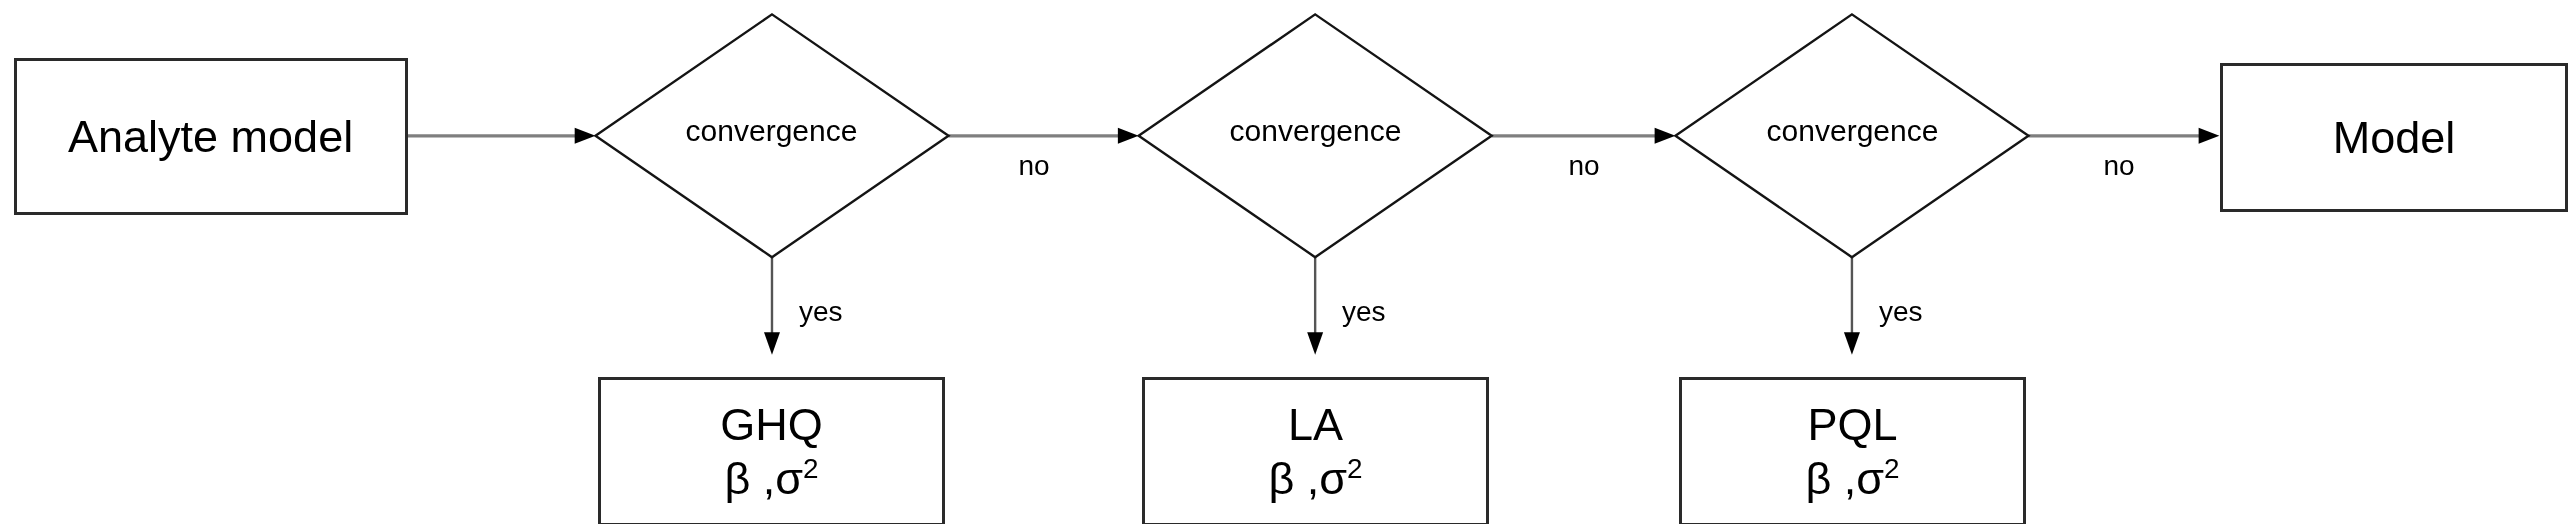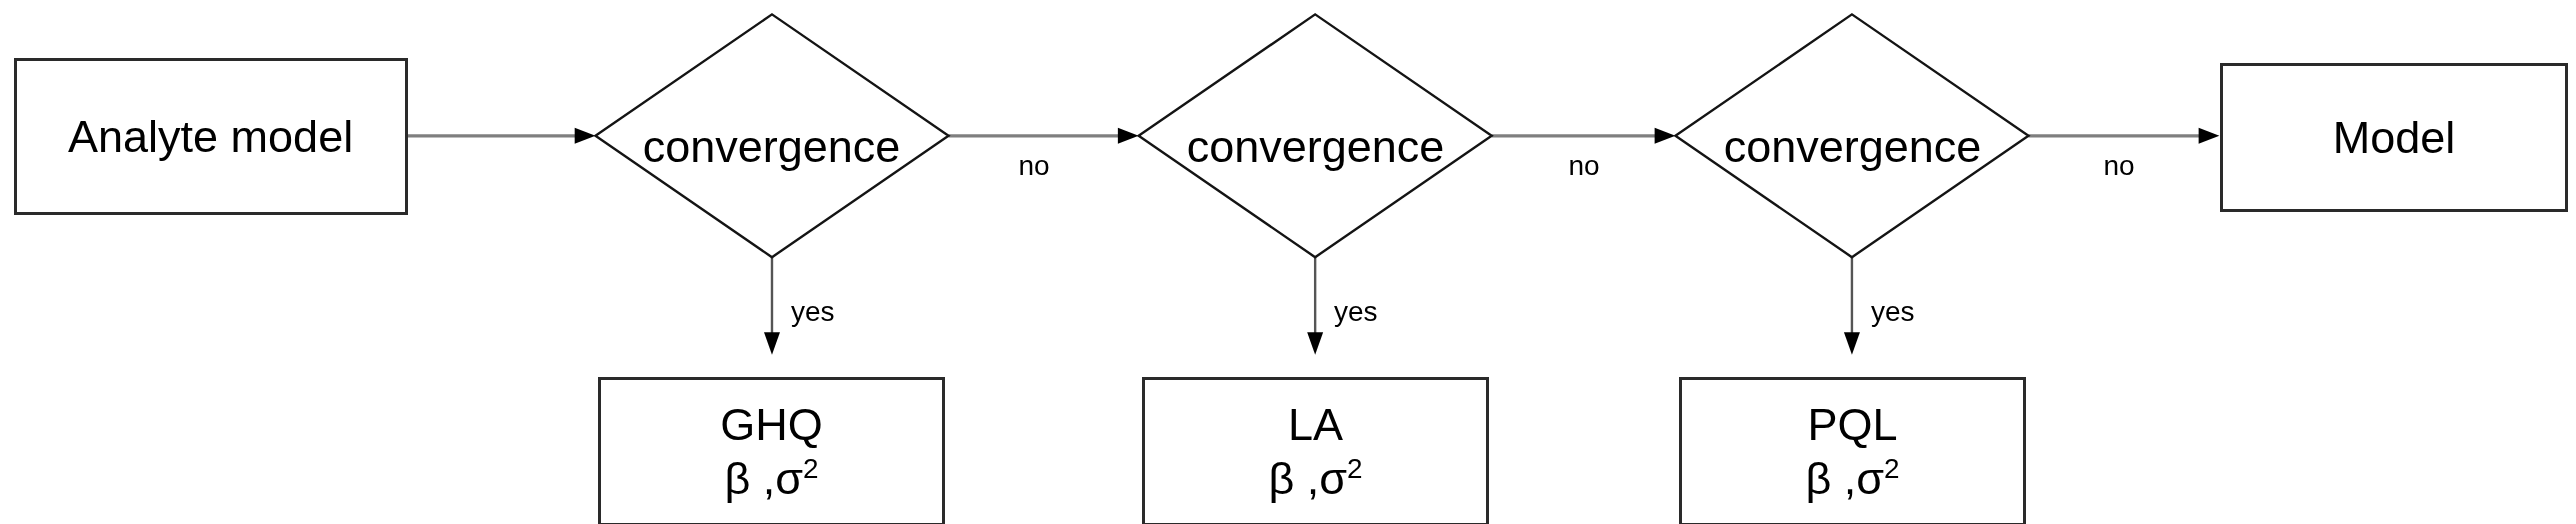--- a/index.html
+++ b/index.html
@@ -32,38 +32,38 @@
   .result-box { top: 377px; width: 347px; height: 149px; line-height: 54px; }
   .result-box.r1 { left: 598px; }
   .result-box.r2 { left: 1142px; }
   .result-box.r3 { left: 1679px; }
   .result-box sup { font-size: 0.62em; vertical-align: super; line-height: 0; }
 
   .diamond-label {
     position: absolute;
     width: 353px;
     height: 243px;
-    top: 25px;
+    top: 9px;
     display: flex;
     align-items: center;
     justify-content: center;
-    font-size: 45px;
+    font-size: 30px;
   }
   .diamond-label.d1 { left: 595px; }
   .diamond-label.d2 { left: 1139px; }
   .diamond-label.d3 { left: 1676px; }
 
   .edge-label {
     position: absolute;
     font-size: 28px;
     line-height: 40px;
     white-space: nowrap;
   }
   .edge-label.no  { transform: translate(-50%, -50%); }
-  .edge-label.yes { transform: translateY(-50%); }
+  .edge-label.yes { transform: translateY(-50%); margin-left: 8px; }
   .no1 { left: 1034px; top: 166px; }
   .no2 { left: 1584px; top: 166px; }
   .no3 { left: 2119px; top: 166px; }
   .yes1 { left: 791px;  top: 312px; }
   .yes2 { left: 1334px; top: 312px; }
   .yes3 { left: 1871px; top: 312px; }
 </style>
 </head>
 <body>
 

